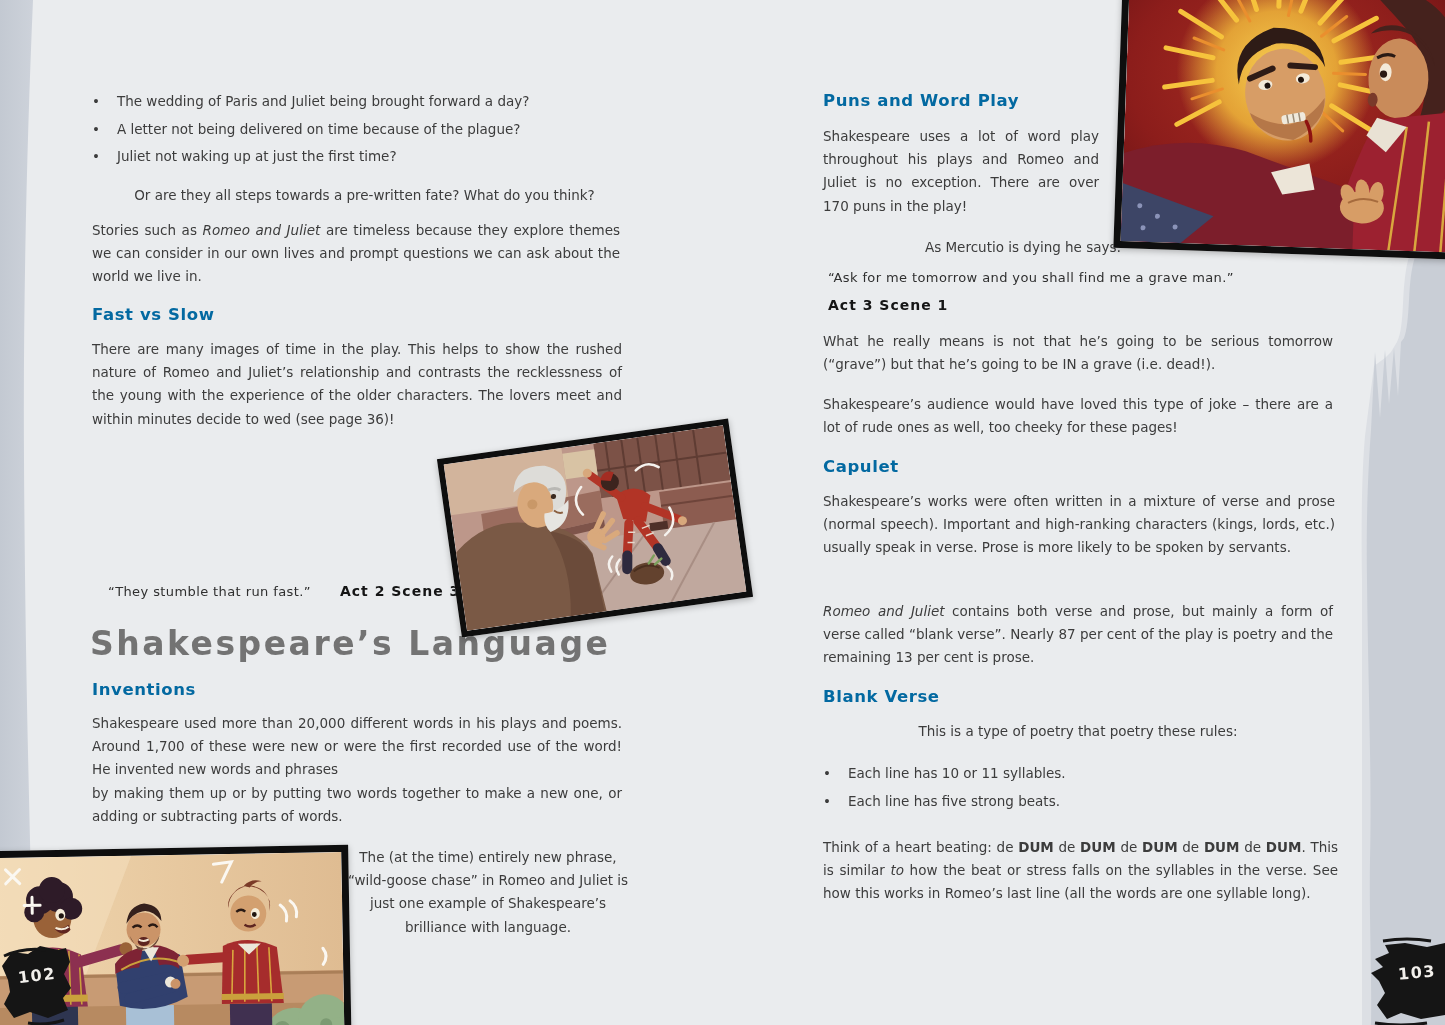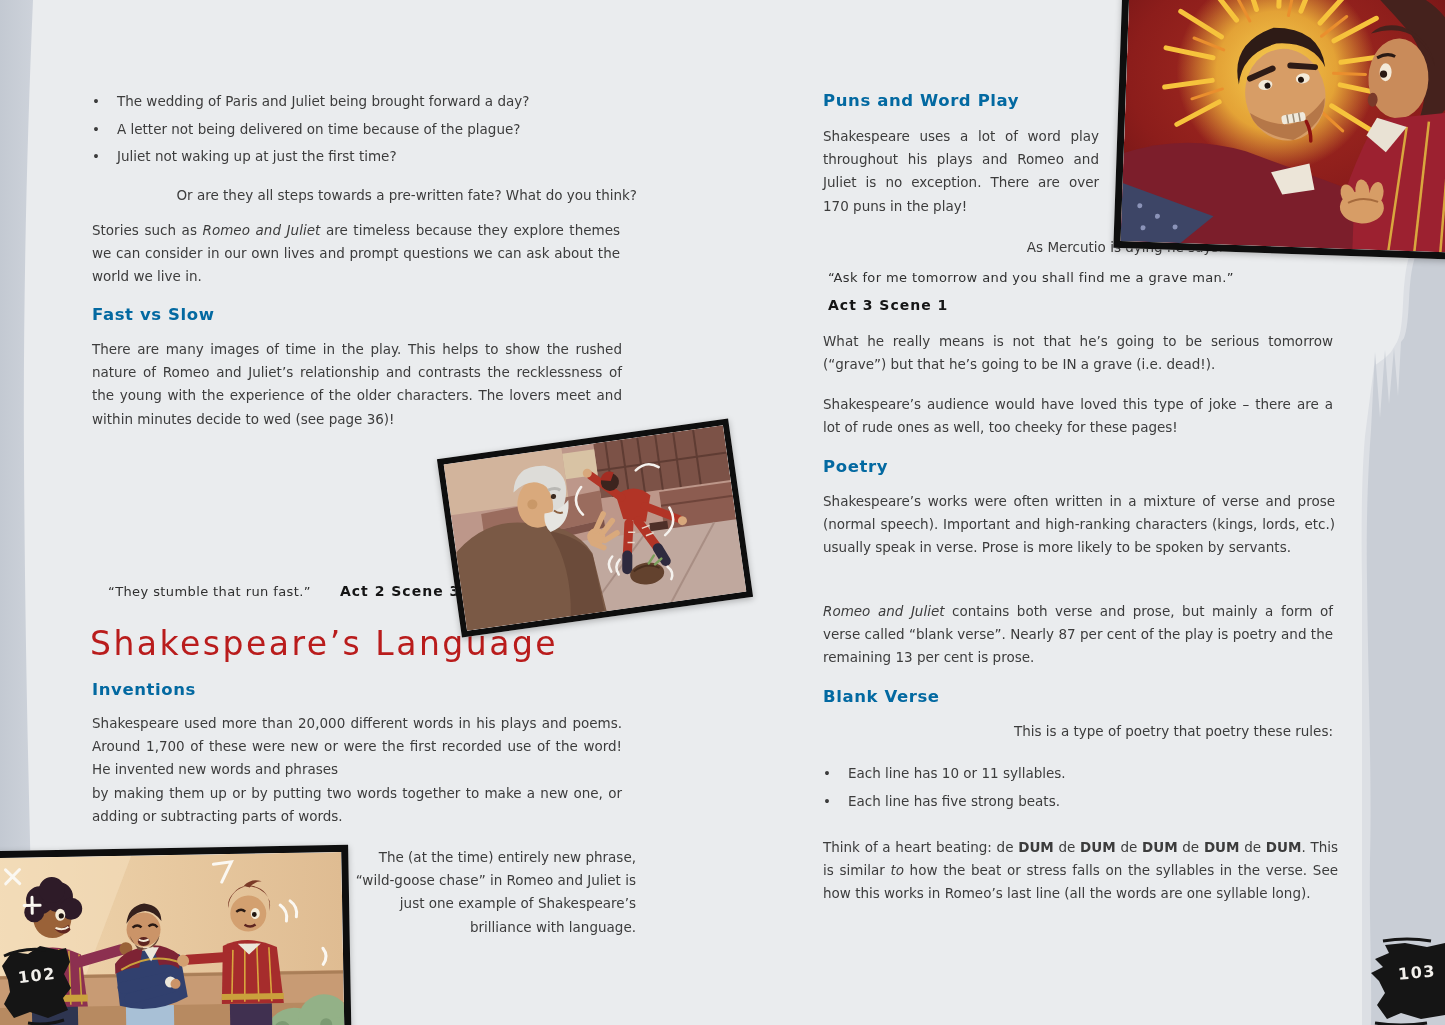--- a/index.html
+++ b/index.html
@@ -1,22 +1,22 @@
 <!DOCTYPE html>
 <html><head>
 <meta charset="utf-8">
 <style>
   html,body{margin:0;padding:0;}
   #stage{position:relative;width:1445px;height:1025px;background:#eaecee;overflow:hidden;
          font-family:"DejaVu Sans",sans-serif;color:#3c3c3c;}
   .abs{position:absolute;}
   .p{font-size:13.5px;line-height:23.2px;text-align:justify;color:#3c3c3c;}
-  .p.noj{text-align:right;}
+  .p.noj{text-align:center;}
   .h{font-size:16.5px;font-weight:bold;color:#0369a1;letter-spacing:.6px;}
-  .bigtitle{font-size:33px;font-weight:400;color:#b91c1c;letter-spacing:2.5px;}
+  .bigtitle{font-size:33px;font-weight:700;color:#737373;letter-spacing:2.5px;}
   .quote{font-size:13px;color:#2f2f2f;letter-spacing:.4px;}
   .attr{font-size:14px;font-weight:bold;color:#151515;letter-spacing:1px;}
   .i{font-style:italic;}
   .b{font-weight:bold;}
   .bl{display:flex;gap:17px;margin-bottom:5px;font-size:13.5px;line-height:22.5px;}
   .bl .dot{flex:0 0 auto;}
   .comic{position:absolute;border:7px solid #0e0e0e;background:#fff;overflow:hidden;
          box-shadow:0 2px 6px rgba(0,0,0,.25);}
   .comic svg{display:block;width:100%;height:100%;}
   .pageno{position:absolute;color:#f2f0ec;font-size:16px;font-weight:bold;letter-spacing:1.5px;
@@ -80,21 +80,21 @@
   <div class="abs h" style="left:823px;top:91px">Puns and Word Play</div>
   <div class="abs p" style="left:823px;top:125px;width:276px">Shakespeare uses a lot of word play throughout his plays and Romeo and Juliet is no exception. There are over 170 puns in the play!</div>
   <div class="abs p noj" style="left:823px;top:236px;width:400px">As Mercutio is dying he says:</div>
 
   <div class="abs quote center" style="left:828px;top:270px;width:512px">“Ask for me tomorrow and you shall find me a grave man.”</div>
   <div class="abs attr center" style="left:828px;top:297px;width:512px">Act 3 Scene 1</div>
 
   <div class="abs p" style="left:823px;top:330px;width:510px">What he really means is not that he’s going to be serious tomorrow (“grave”) but that he’s going to be IN a grave (i.e. dead!).</div>
   <div class="abs p" style="left:823px;top:393px;width:510px">Shakespeare’s audience would have loved this type of joke – there are a lot of rude ones as well, too cheeky for these pages!</div>
 
-  <div class="abs h" style="left:823px;top:457px">Poetry</div>
+  <div class="abs h" style="left:823px;top:457px">Capulet</div>
   <div class="abs p" style="left:823px;top:490px;width:512px">Shakespeare’s works were often written in a mixture of verse and prose (normal speech). Important and high-ranking characters (kings, lords, etc.) usually speak in verse. Prose is more likely to be spoken by servants.</div>
   <div class="abs p" style="left:823px;top:600px;width:510px"><span class="i">Romeo and Juliet</span><span> contains both verse and prose, but mainly a form of verse called “blank verse”. Nearly 87 per cent of the play is poetry and the remaining 13 per cent is prose.</span></div>
 
   <div class="abs h" style="left:823px;top:687px">Blank Verse</div>
   <div class="abs p noj" style="left:823px;top:720px;width:510px">This is a type of poetry that poetry these rules:</div>
 
   <div class="abs" style="left:823px;top:762px;width:510px">
     <div class="bl">
       <span class="dot">•</span>
       <span>Each line has 10 or 11 syllables.</span>

